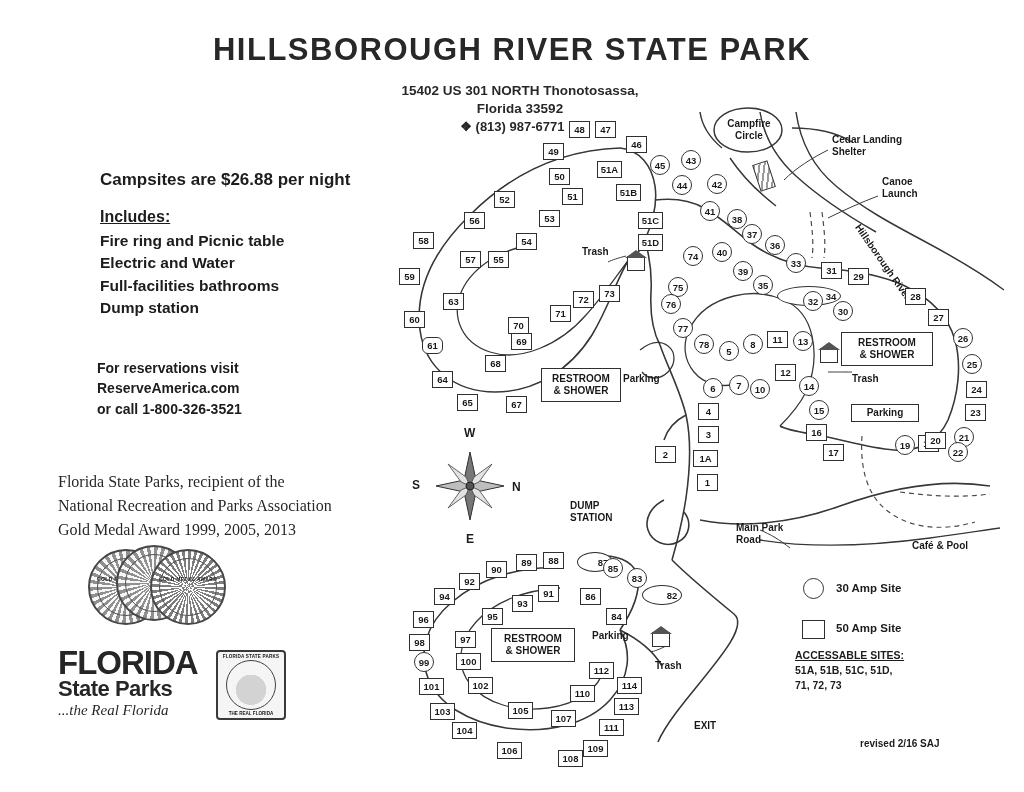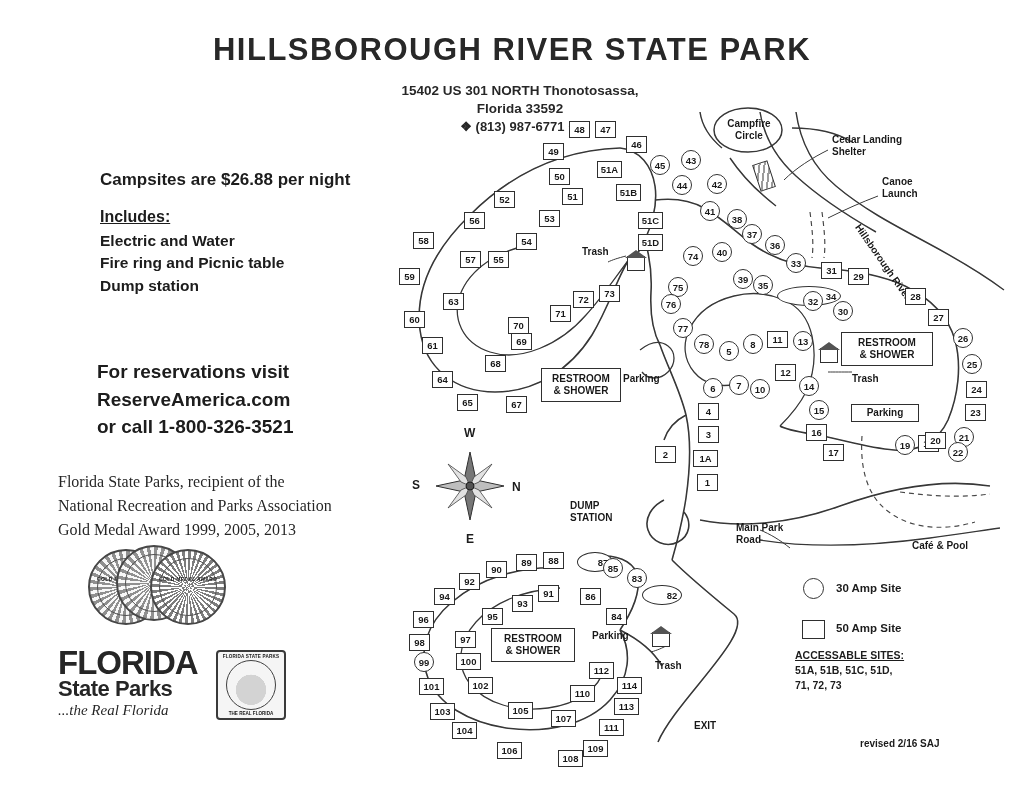--- a/index.html
+++ b/index.html
@@ -16,21 +16,21 @@
         font-size:13.5px;font-weight:bold;line-height:1.35;color:#2b2b2b;}
   .phone{position:absolute;left:250px;top:119px;width:540px;text-align:center;
          font-size:13px;font-weight:bold;color:#2b2b2b;}
 
   
   .price{position:absolute;left:100px;top:170px;font-size:17px;font-weight:bold;color:#222;}
   .inc-h{position:absolute;left:100px;top:208px;font-size:16px;font-weight:bold;
          text-decoration:underline;color:#222;}
   .inc-list{position:absolute;left:100px;top:230px;font-size:15.5px;font-weight:bold;
             line-height:1.44;color:#222;}
-  .res{position:absolute;left:97px;top:358px;font-size:19px;font-weight:bold;
+  .res{position:absolute;left:97px;top:358px;font-size:14px;font-weight:bold;
        line-height:1.45;color:#222;}
   .award{position:absolute;left:58px;top:470px;font-size:16px;line-height:1.5;color:#2a2a2a;
          font-family:"Liberation Serif",serif;font-style:normal;}
 
   
   .medals{position:absolute;left:88px;top:545px;width:200px;height:80px;}
   .medal{position:absolute;width:72px;height:72px;border-radius:50%;
          border:2px solid #4a4a4a;background:
          repeating-conic-gradient(from 0deg,#8f8f8f 0deg 6deg,#f2f2f2 6deg 12deg);}
   .medal::after{content:"";position:absolute;left:7px;top:7px;right:7px;bottom:7px;
@@ -110,22 +110,23 @@
   <div class="title">HILLSBOROUGH RIVER STATE PARK</div>
   <div class="addr">
     <div>15402 US 301 NORTH Thonotosassa,</div>
     <div>Florida 33592</div>
   </div>
   <div class="phone">❖ (813) 987-6771 ❖</div>
 
   <div class="price">Campsites are $26.88 per night</div>
   <div class="inc-h">Includes:</div>
   <div class="inc-list">
+    <div>Fire ring and Picnic table</div>
     <div>Electric and Water</div>
-    <div>Fire ring and Picnic table</div>
+    <div>Full-facilities bathrooms</div>
     <div>Dump station</div>
   </div>
   <div class="res" style="white-space:pre-line">For reservations visit
 ReserveAmerica.com
 or call 1-800-326-3521</div>
   <div class="award" style="white-space:pre-line">Florida State Parks, recipient of the
 National Recreation and Parks Association
 Gold Medal Award 1999, 2005, 2013</div>
 
   <div class="medals">
@@ -298,40 +299,40 @@
       <div class="site sq" style="left: 516px; top: 233px;">54</div>
       <div class="site sq" style="left: 413px; top: 232px;">58</div>
       <div class="site sq w" style="left: 638px; top: 234px;">51D</div>
       <div class="site ci" style="left: 683px; top: 246px;">74</div>
       <div class="site ci" style="left: 712px; top: 242px;">40</div>
       <div class="site ci" style="left: 786px; top: 253px;">33</div>
       <div class="site sq" style="left: 821px; top: 262px;">31</div>
       <div class="site sq" style="left: 848px; top: 268px;">29</div>
       <div class="site sq" style="left: 460px; top: 251px;">57</div>
       <div class="site sq" style="left: 488px; top: 251px;">55</div>
-      <div class="site ci" style="left: 733px; top: 261px; margin-top: 8px;">39</div>
+      <div class="site ci" style="left: 733px; top: 261px;">39</div>
       <div class="site ci" style="left: 753px; top: 275px;">35</div>
       <div class="site sq" style="left: 399px; top: 268px;">59</div>
       <div class="site ci" style="left: 668px; top: 277px;">75</div>
       <div class="site ci" style="left: 777px; top: 286px; padding-left: 44px;">34</div>
       <div class="site ci" style="left: 803px; top: 291px;">32</div>
       <div class="site ci" style="left: 833px; top: 301px;">30</div>
       <div class="site sq" style="left: 905px; top: 288px;">28</div>
       <div class="site sq" style="left: 443px; top: 293px;">63</div>
       <div class="site sq" style="left: 550px; top: 305px;">71</div>
       <div class="site sq" style="left: 573px; top: 291px;">72</div>
       <div class="site sq" style="left: 599px; top: 285px;">73</div>
       <div class="site ci" style="left: 661px; top: 294px;">76</div>
       <div class="site sq" style="left: 928px; top: 309px;">27</div>
       <div class="site sq" style="left: 404px; top: 311px;">60</div>
       <div class="site ci" style="left: 673px; top: 318px;">77</div>
       <div class="site sq" style="left: 767px; top: 331px;">11</div>
       <div class="site ci" style="left: 793px; top: 331px;">13</div>
       <div class="site ci" style="left: 953px; top: 328px;">26</div>
-      <div class="site sq" style="left: 422px; top: 337px;">61</div>
+      <div class="site sq" style="left: 422px; top: 337px; border-radius: 6px;">61</div>
       <div class="site sq" style="left: 511px; top: 333px;">69</div>
       <div class="site ci" style="left: 694px; top: 334px;">78</div>
       <div class="site ci" style="left: 719px; top: 341px;">5</div>
       <div class="site ci" style="left: 743px; top: 334px;">8</div>
       <div class="site ci" style="left: 962px; top: 354px;">25</div>
       <div class="site sq" style="left: 485px; top: 355px;">68</div>
       <div class="site ci" style="left: 703px; top: 378px;">6</div>
       <div class="site ci" style="left: 729px; top: 375px;">7</div>
       <div class="site ci" style="left: 750px; top: 379px;">10</div>
       <div class="site sq" style="left: 775px; top: 364px;">12</div>

